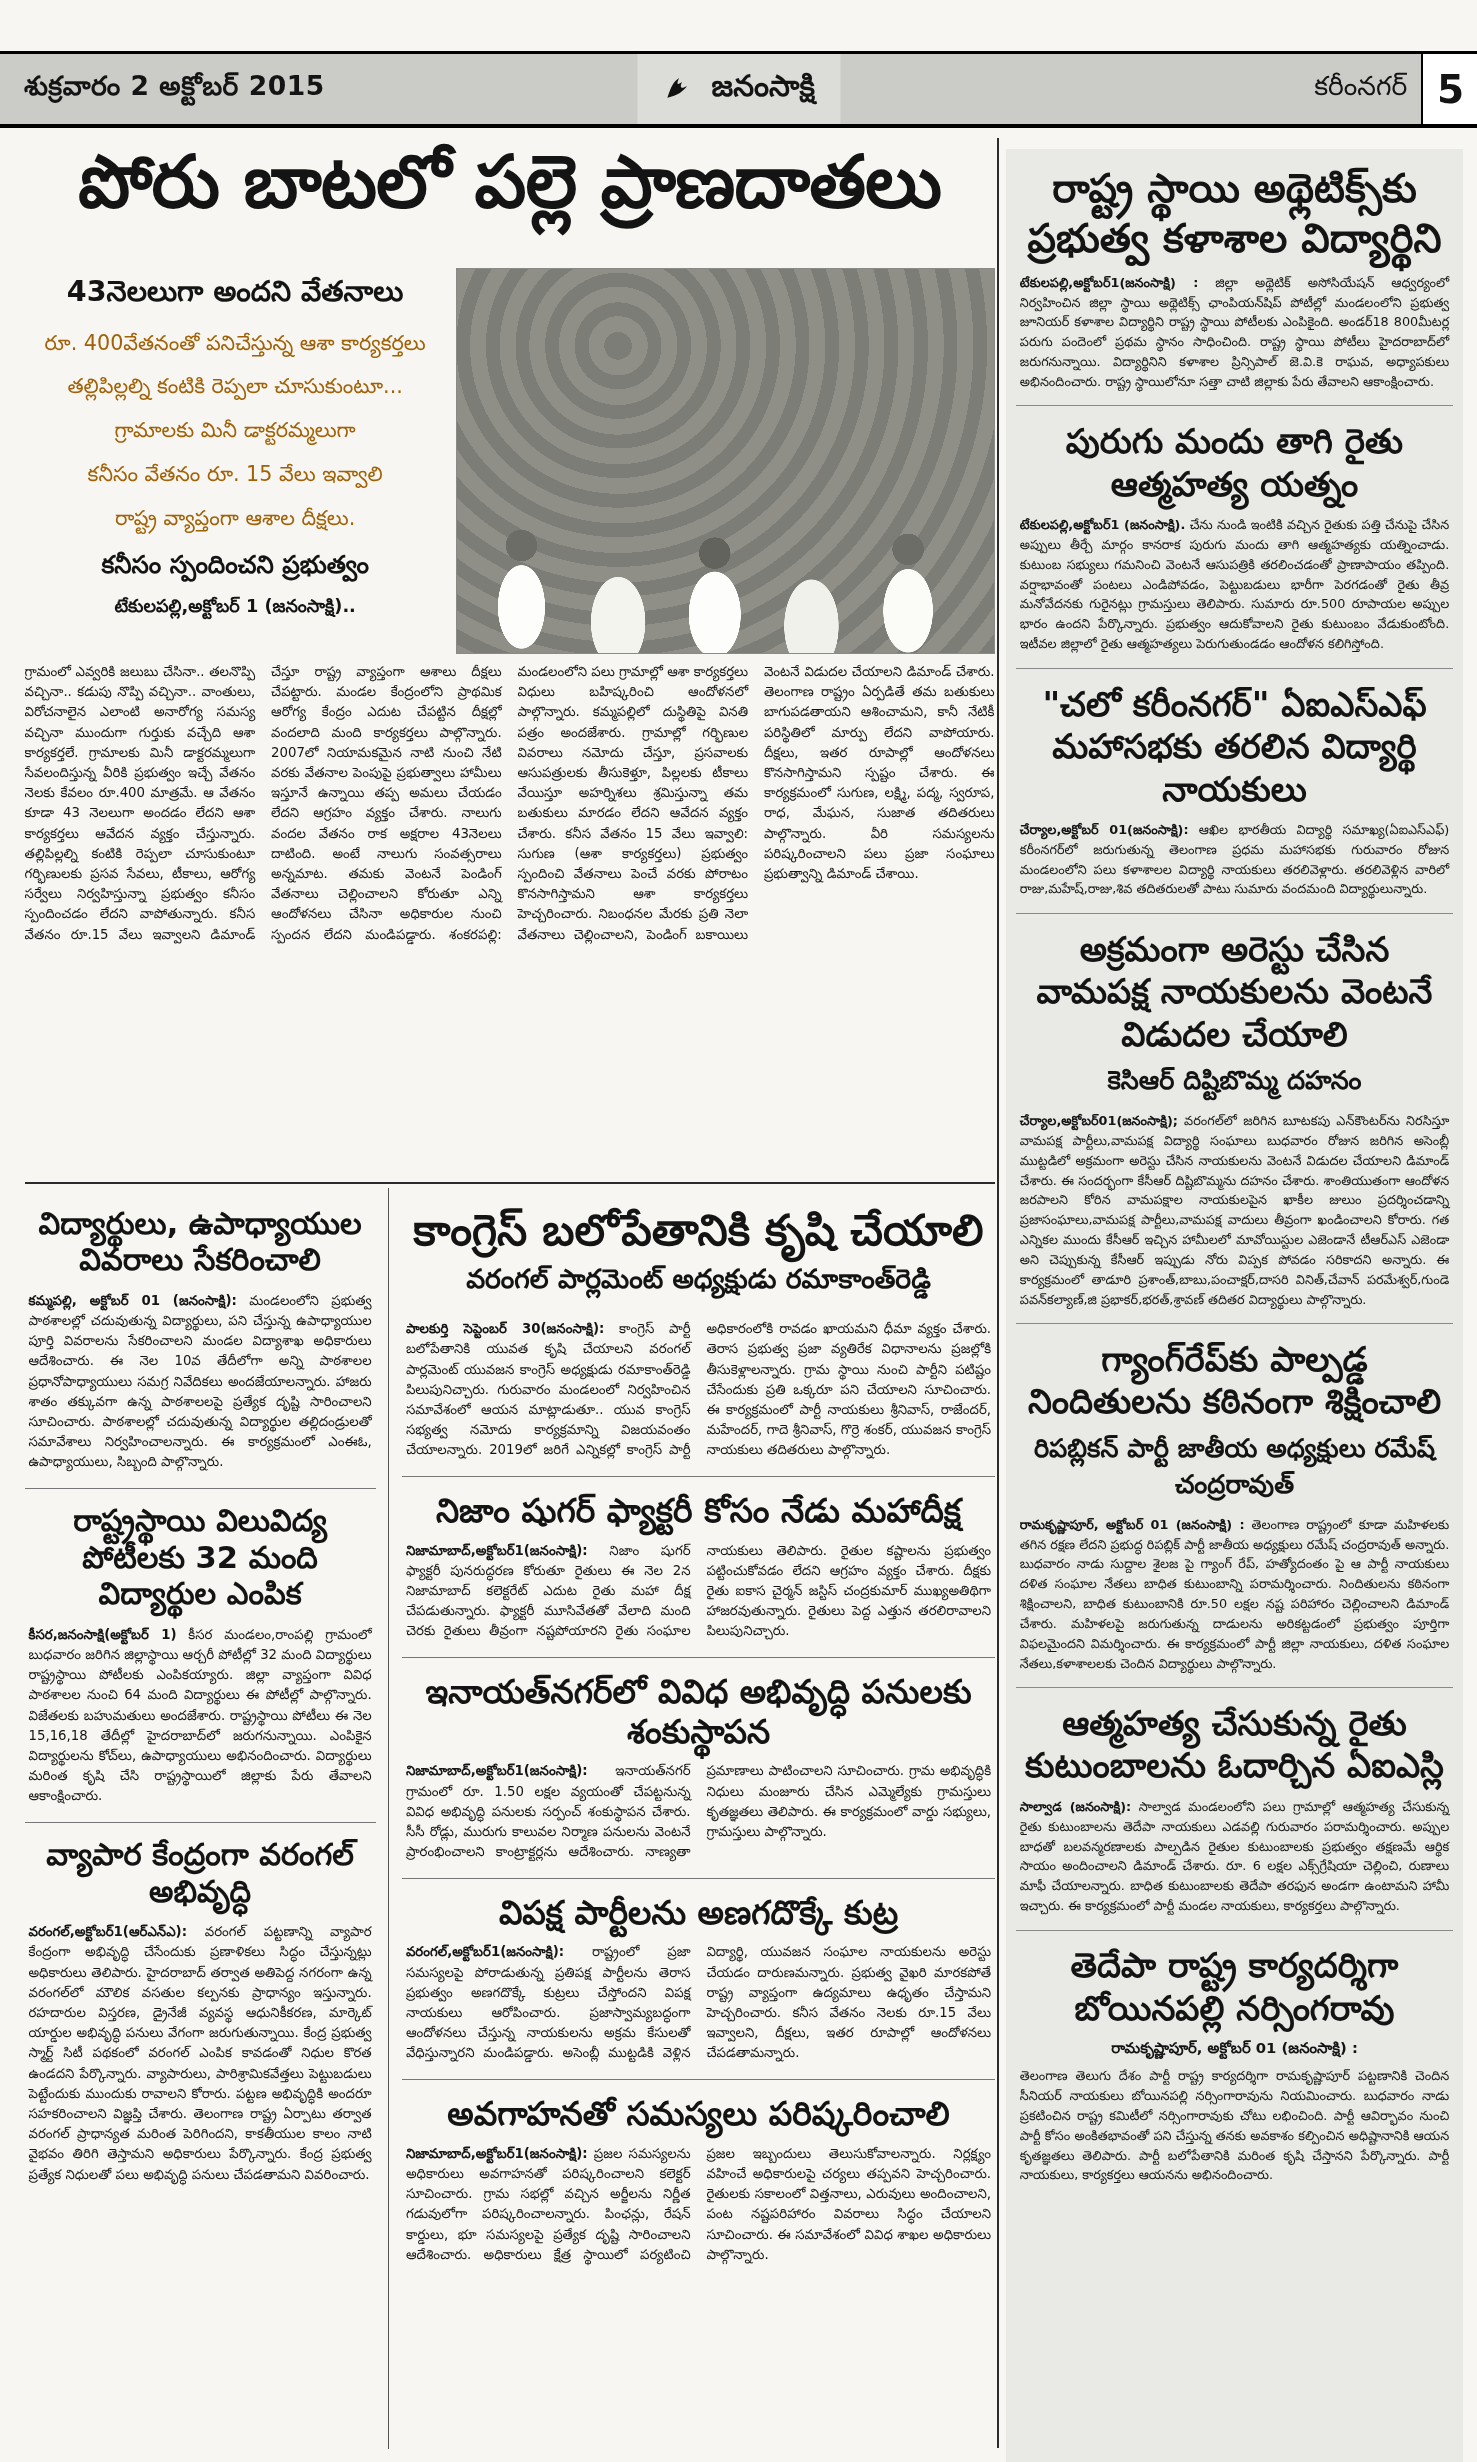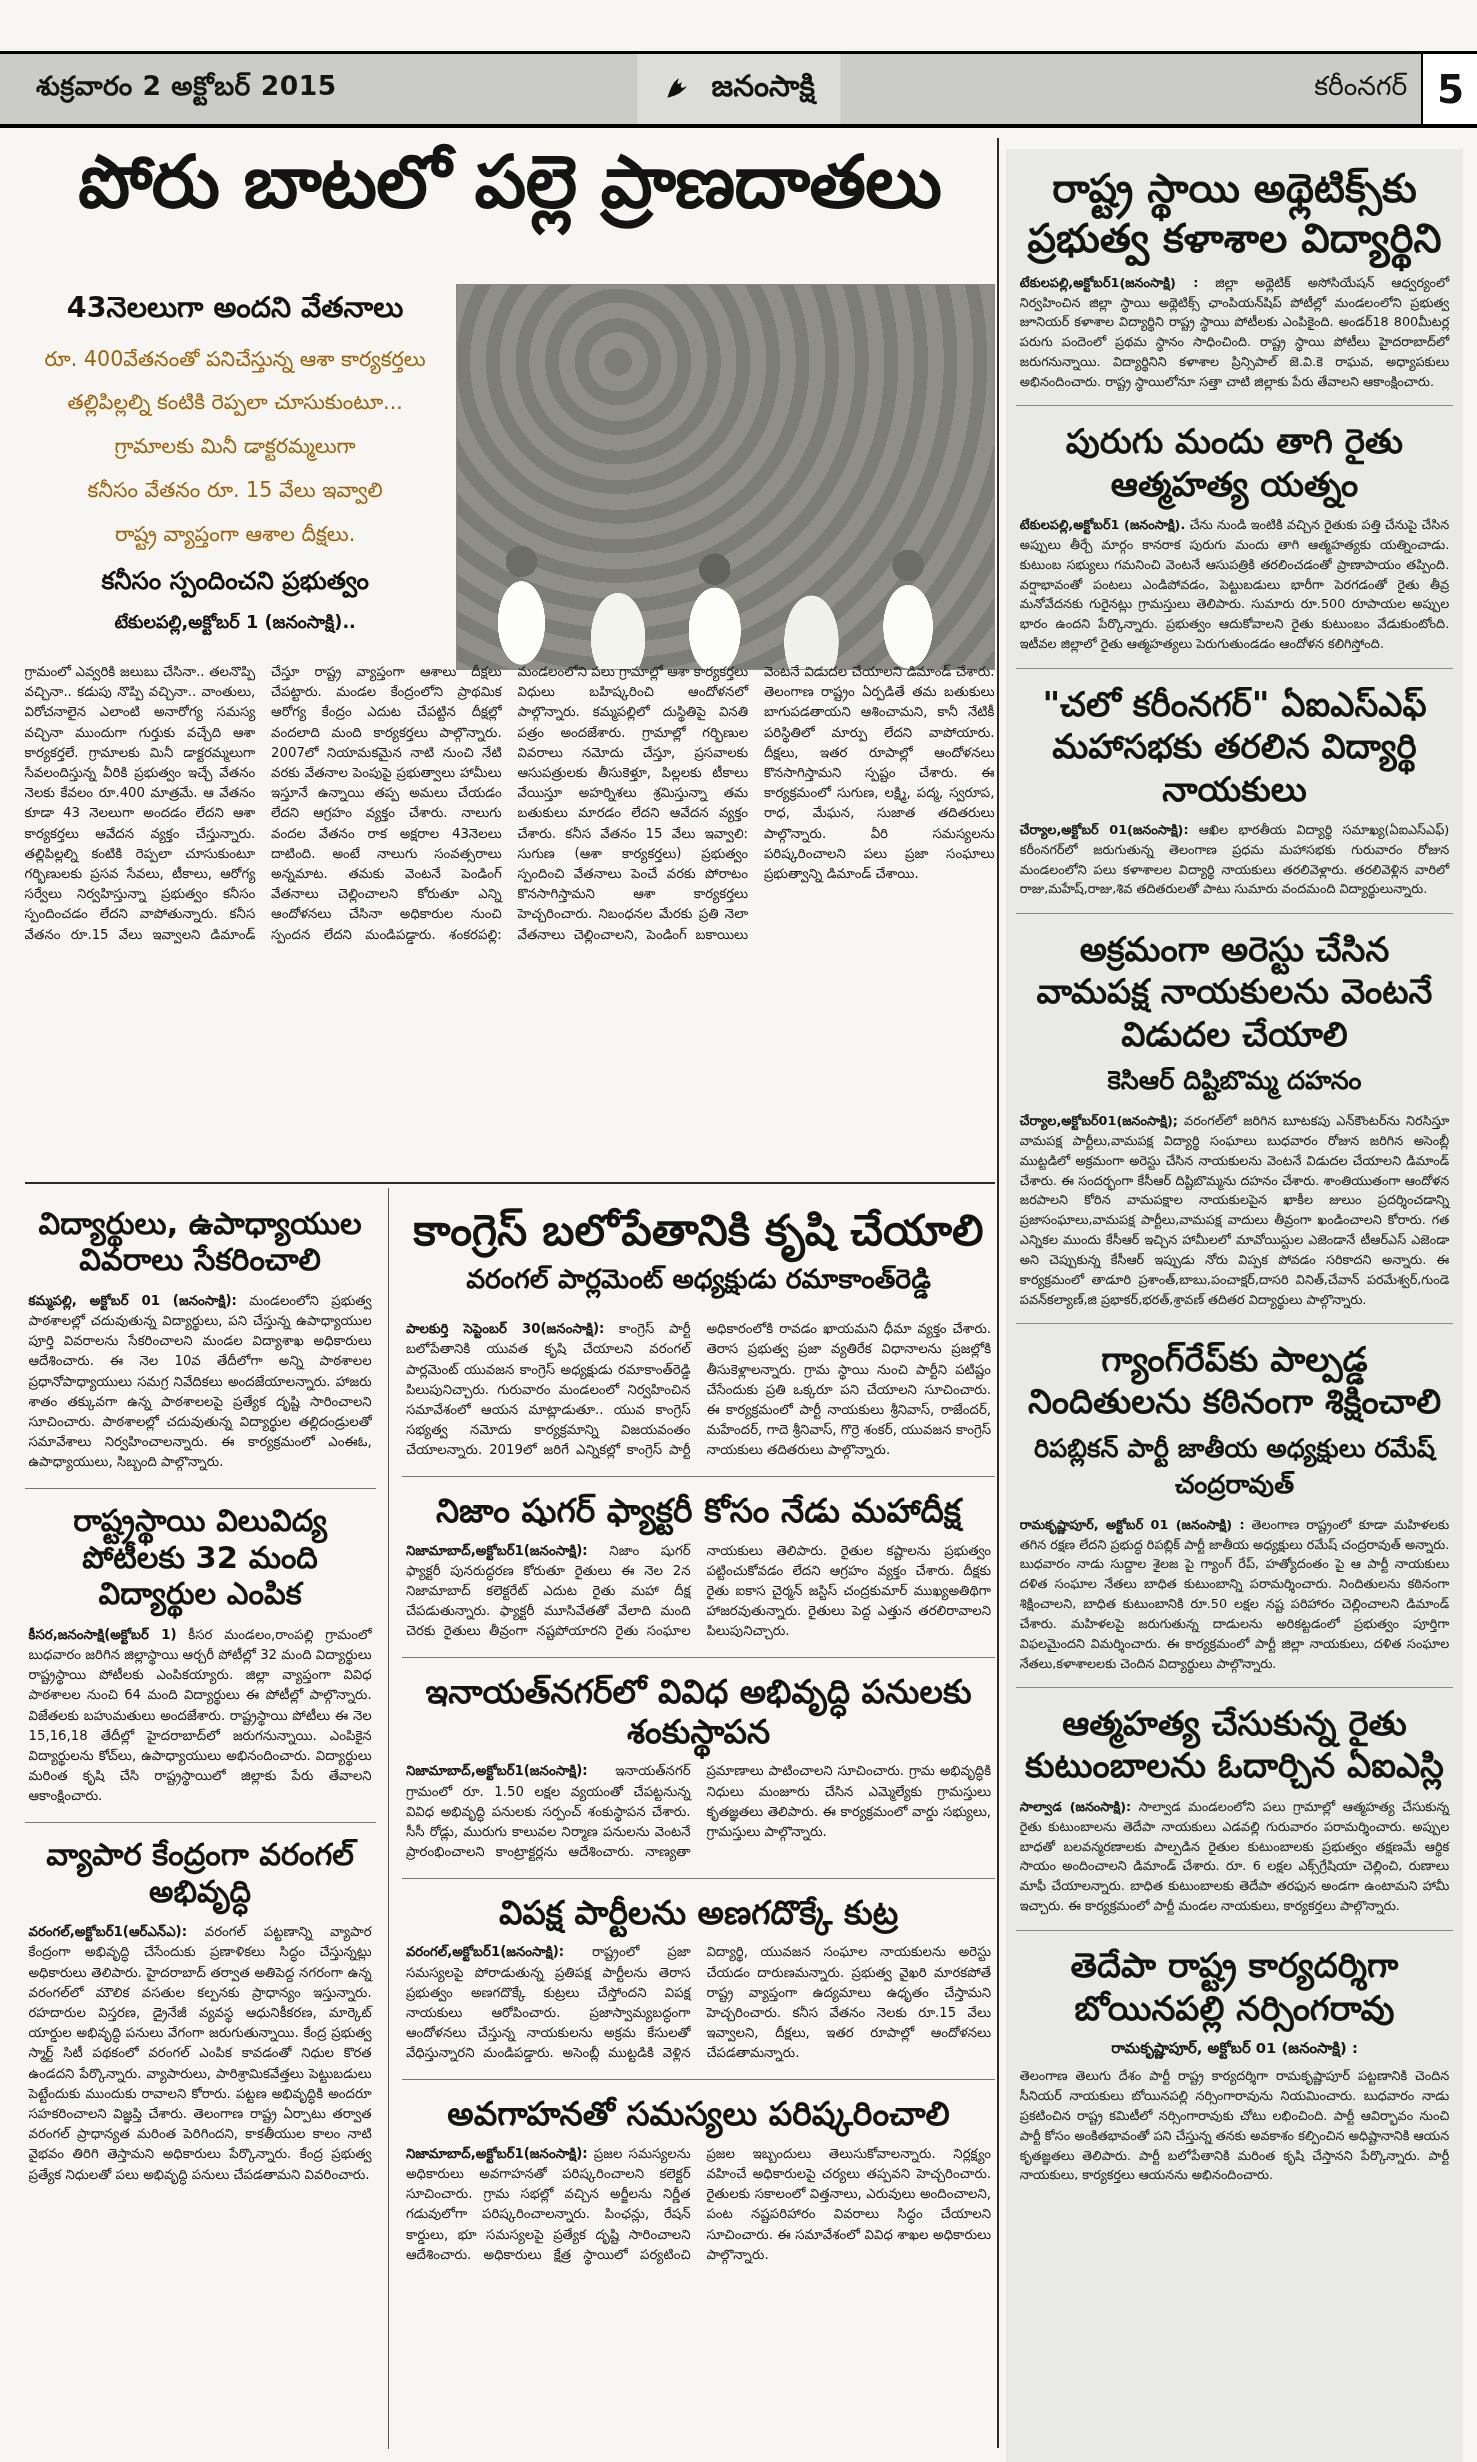--- a/index.html
+++ b/index.html
@@ -12,41 +12,41 @@
     overflow: hidden;
   }
   
   .topbar {
     position: absolute; left: 0; top: 51px; width: 1478px; height: 77px;
     background: #cbcbc8;
     border-top: 3px solid #000;
     border-bottom: 4.9px solid #000;
     display: flex; align-items: center;
   }
-  .topbar .date { font-size: 26.6px; font-weight: bold; padding-left: 36px; letter-spacing: 0.5px; }
+  .topbar .date { font-size: 26.6px; font-weight: bold; padding-left: 24px; letter-spacing: 0.5px; }
   .masthead {
     position: absolute; left: 50%; transform: translateX(-50%);
     display: flex; align-items: center; gap: 19px;
     background: #dcdcd9; padding: 5.9px 25.6px; height: 100%;
   }
   .masthead .logo-text { font-size: 29.6px; font-weight: 800; }
   .edition-box { margin-left: auto; display: flex; align-items: center; height: 100%; }
   .edition-box .edition { font-size: 26.6px; font-weight: normal; padding-right: 13.8px; }
   .edition-box .pageno {
     width: 57px; height: 100%; background: #ffffff; border-left: 2px solid #000;
     display: flex; align-items: center; justify-content: center;
     font-size: 39px; font-weight: 800;
   }
   
   .lead-headline {
     position: absolute; left: 24.6px; top: 144px; width: 970px;
     font-size: 73px; font-weight: 800; text-align: center;
     line-height: 1.05; letter-spacing: -1px;
   }
-  .lead-top { position: absolute; left: 24.6px; top: 284px; width: 970px; height: 386px; display: flex; }
+  .lead-top { position: absolute; left: 24.6px; top: 268px; width: 970px; height: 386px; display: flex; }
   .deck { width: 431px; padding: 5.9px 13.8px 0 3.9px; text-align: center; }
   .deck .d0 { font-size: 28.6px; font-weight: 800; margin-bottom: 15.8px; }
   .deck .dl { font-size: 20.7px; font-weight: normal; margin-bottom: 14.8px; color:#a16207; }
   .deck .d6 { font-size: 24.6px; font-weight: 800; margin: 5.9px 0 11.8px; }
   .deck .dateline-c { font-size: 17.7px; font-weight: bold; }
   .lead-photo {
     flex: 1; height: 386px; border: 1px solid #8a8a86;
     background:
       radial-gradient(ellipse 39px 69px at 12% 88%, #fdfdfb 0 60%, transparent 61%),
       radial-gradient(ellipse 45px 75px at 30% 92%, #f4f4ef 0 60%, transparent 61%),

